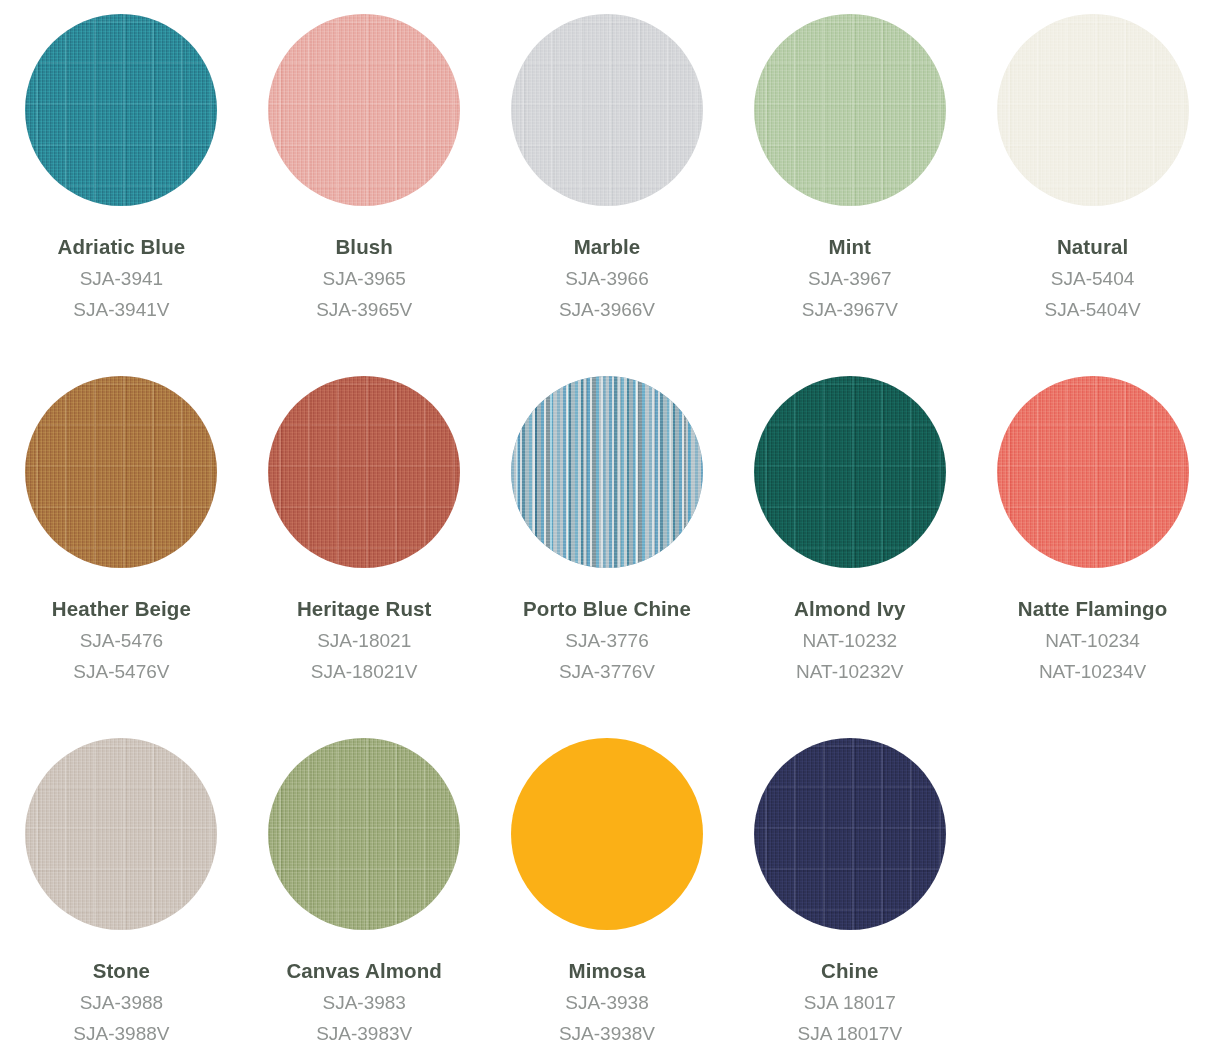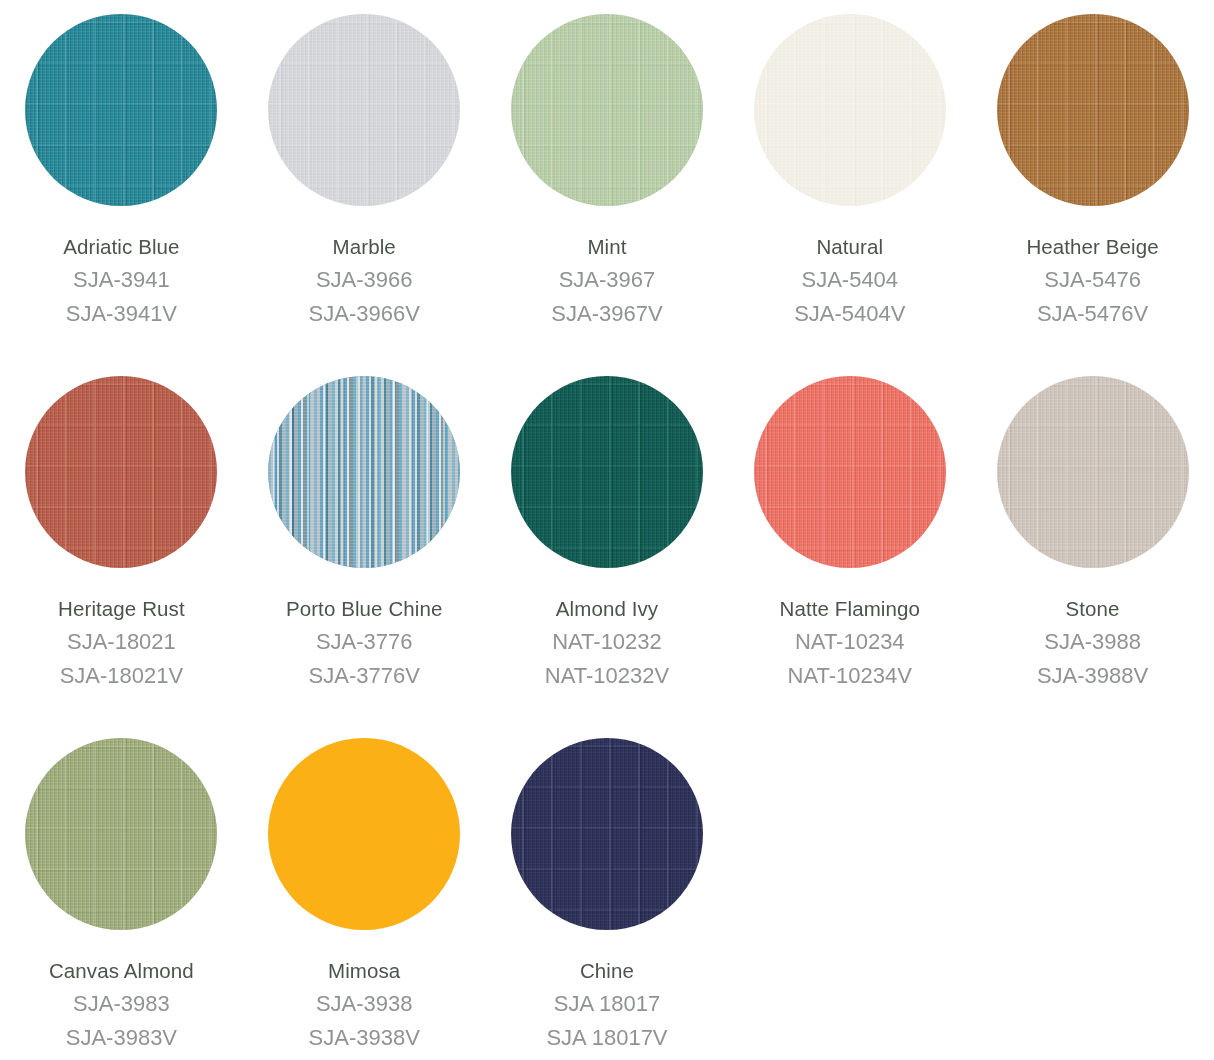--- a/index.html
+++ b/index.html
@@ -107,49 +107,58 @@
       repeating-linear-gradient(0deg,
         rgba(255,255,255,.12) 0px, rgba(255,255,255,.12) 1px,
         rgba(0,0,0,.07) 1px, rgba(0,0,0,.07) 3px);
     mix-blend-mode: overlay;
     opacity: .85;
   }
 
   .swatch-name {
     margin-top: 31px;
     font-size: 20.5px;
-    font-weight: normal;
+    font-weight: bold;
     color: #4a554a;
     letter-spacing: .1px;
     line-height: 1;
     text-align: center;
   }
   .swatch-code {
     margin-top: 11px;
-    font-size: 22px;
+    font-size: 19px;
     color: #8f9391;
     line-height: 1;
     text-align: center;
   }
   .swatch-code.second {
     margin-top: 12px;
   }
 </style>
 </head>
 <body>
 
 <div class="palette-grid">
     <div class="swatch-card">
       <div class="swatch-disc" style="background: rgb(42, 130, 146);">
         <div class="tex"></div>
         <div class="tex2"></div>
       </div>
       <div class="swatch-name">Adriatic Blue</div>
       <div class="swatch-code">SJA-3941</div>
       <div class="swatch-code second">SJA-3941V</div>
+    </div>
+    <div class="swatch-card">
+      <div class="swatch-disc" style="background: rgb(232, 171, 164);">
+        <div class="tex"></div>
+        <div class="tex2"></div>
+      </div>
+      <div class="swatch-name">Blush</div>
+      <div class="swatch-code">SJA-3965</div>
+      <div class="swatch-code second">SJA-3965V</div>
     </div>
     <div class="swatch-card">
       <div class="swatch-disc" style="background: rgb(211, 213, 216);">
         <div class="tex"></div>
         <div class="tex2"></div>
       </div>
       <div class="swatch-name">Marble</div>
       <div class="swatch-code">SJA-3966</div>
       <div class="swatch-code second">SJA-3966V</div>
     </div>

